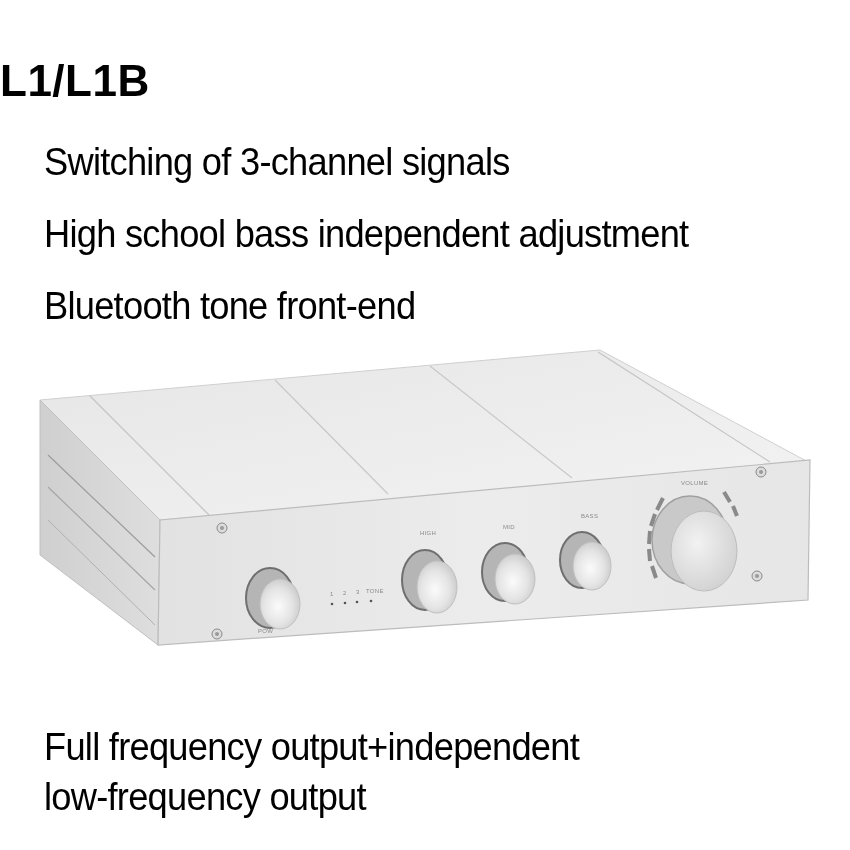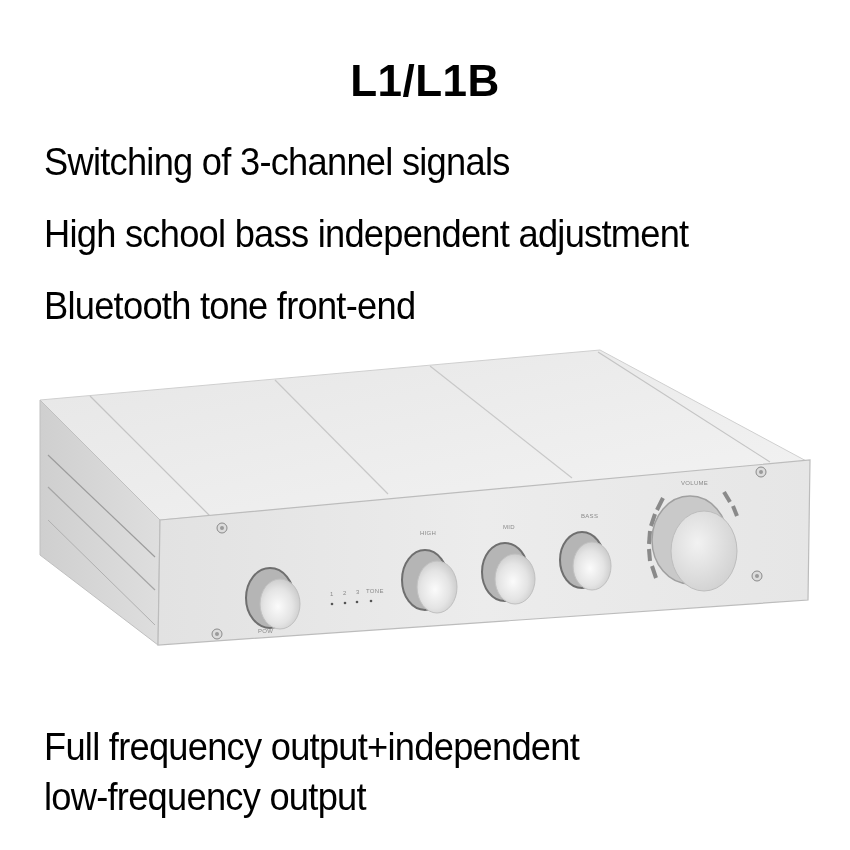--- a/index.html
+++ b/index.html
@@ -1,18 +1,18 @@
 <!DOCTYPE html>
 <html><head>
 <meta charset="utf-8">
 <style>
   html, body { margin:0; padding:0; }
   body { width:850px; height:850px; background:#ffffff; position:relative; overflow:hidden;
          font-family:"Liberation Sans", "DejaVu Sans", sans-serif; color:#000; }
-  .title { position:absolute; left:0; width:850px; top:56px; text-align:center;
+  .title { position:absolute; left:0; width:850px; top:56px; text-align:left;
            font-size:44px; font-weight:bold; letter-spacing:0.5px; }
   .feat { position:absolute; left:44px; font-size:39px; line-height:44px; white-space:nowrap;
           transform-origin:left center; letter-spacing:-0.8px; }
   #f1 { top:140px; transform:scaleX(0.93); }
   #f2 { top:212px; transform:scaleX(0.93); }
   #f3 { top:284px; transform:scaleX(0.93); }
   #f4 { top:725px; transform:scaleX(0.93); }
   #f5 { top:775px; transform:scaleX(0.93); }
 
   .device { position:absolute; left:0; top:0; width:850px; height:850px; }

